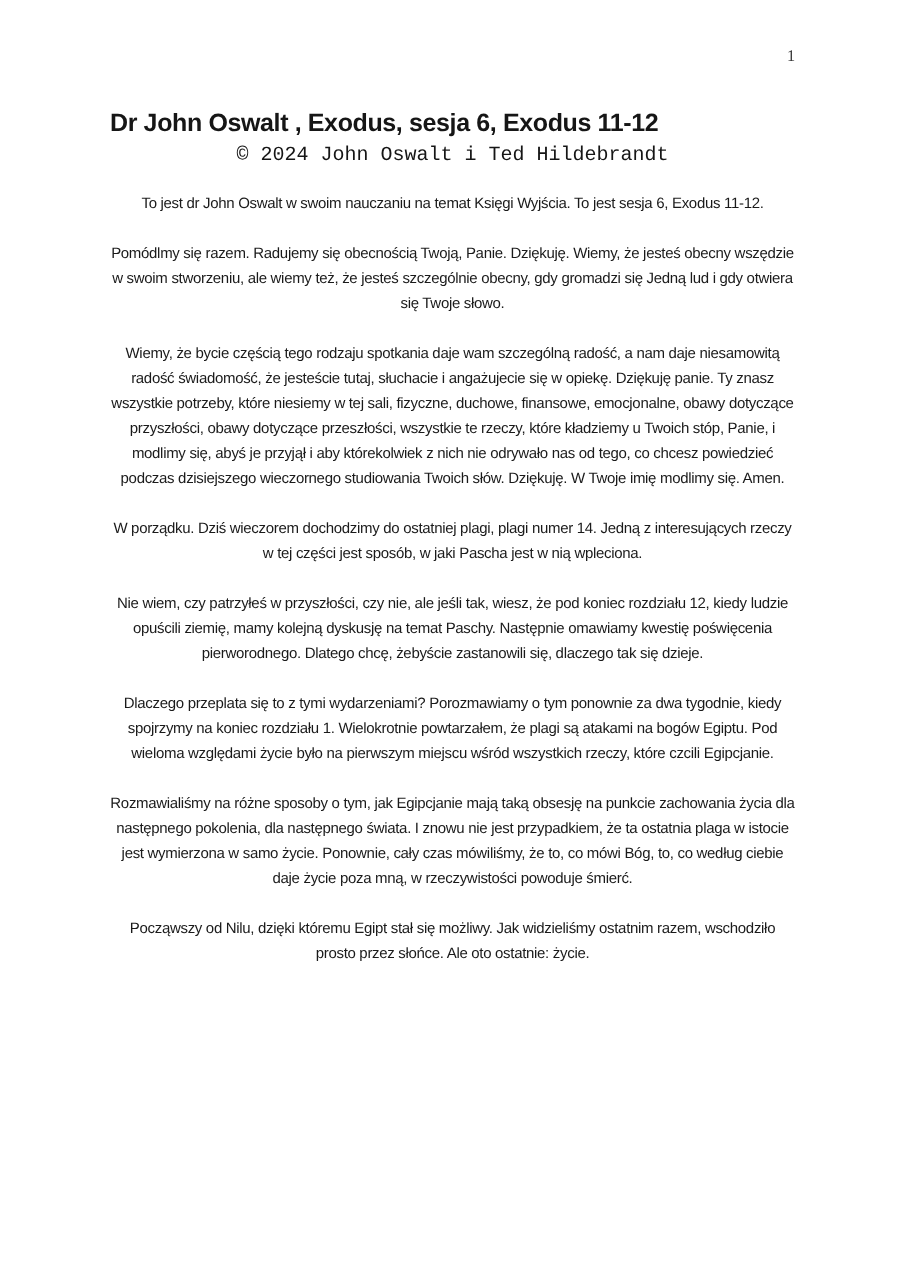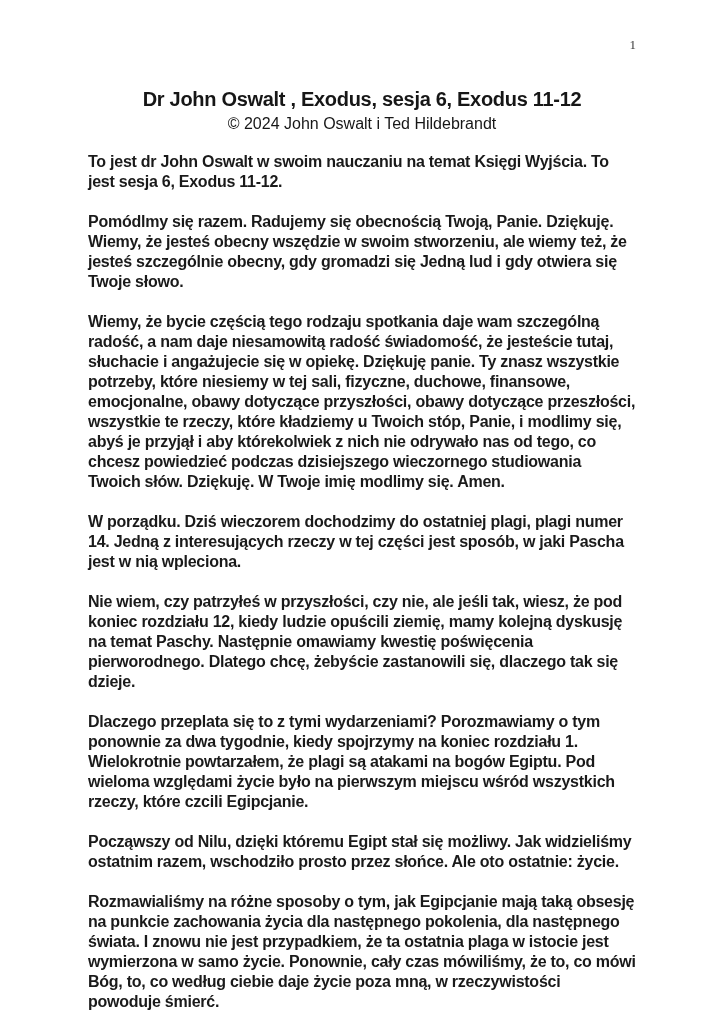--- a/index.html
+++ b/index.html
@@ -19,63 +19,61 @@
   }
   .page-number {
     text-align: right;
     font-family: "Liberation Serif", serif;
     font-size: 13px;
     line-height: 14px;
     color: #3a3a3a;
   }
   .doc-title {
     margin: 34px 0 0 0;
-    text-align: center;
     font-family: "Liberation Sans", sans-serif;
     font-weight: bold;
     font-size: 20px;
     line-height: 26px;
     letter-spacing: -0.3px;
     color: #161616;
   }
   .doc-copyright {
     margin: 2px 0 0 0;
     text-align: center;
-    font-family: Liberation Sans, sans-serif;
+    font-family: Liberation Mono, monospace;
     font-size: 16px;
     line-height: 20px;
     color: #161616;
   }
   .doc-body {
     margin-top: 18px;
   }
   .doc-body p {
     margin: 0 0 20px 0;
     font-family: "Liberation Sans", sans-serif;
-    font-size: 16px;
+    font-size: 12px;
     line-height: 20px;
     letter-spacing: -0.25px;
     color: #1a1a1a;
-    text-align: left;
-    font-weight: bold;
+    text-align: center;
   }
 </style>
 </head>
 <body>
 
 <div class="page">
   <div class="page-number">1</div>
 
   <h1 class="doc-title">Dr John Oswalt , Exodus, sesja 6, Exodus 11-12</h1>
 
   <div class="doc-copyright">© 2024 John Oswalt i Ted Hildebrandt</div>
 
   <div class="doc-body">
     <p>To jest dr John Oswalt w swoim nauczaniu na temat Księgi Wyjścia. To jest sesja 6, Exodus 11-12.</p>
     <p>Pomódlmy się razem. Radujemy się obecnością Twoją, Panie. Dziękuję. Wiemy, że jesteś obecny wszędzie w swoim stworzeniu, ale wiemy też, że jesteś szczególnie obecny, gdy gromadzi się Jedną lud i gdy otwiera się Twoje słowo.</p>
     <p>Wiemy, że bycie częścią tego rodzaju spotkania daje wam szczególną radość, a nam daje niesamowitą radość świadomość, że jesteście tutaj, słuchacie i angażujecie się w opiekę. Dziękuję panie. Ty znasz wszystkie potrzeby, które niesiemy w tej sali, fizyczne, duchowe, finansowe, emocjonalne, obawy dotyczące przyszłości, obawy dotyczące przeszłości, wszystkie te rzeczy, które kładziemy u Twoich stóp, Panie, i modlimy się, abyś je przyjął i aby którekolwiek z nich nie odrywało nas od tego, co chcesz powiedzieć podczas dzisiejszego wieczornego studiowania Twoich słów. Dziękuję. W Twoje imię modlimy się. Amen.</p>
     <p>W porządku. Dziś wieczorem dochodzimy do ostatniej plagi, plagi numer 14. Jedną z interesujących rzeczy w tej części jest sposób, w jaki Pascha jest w nią wpleciona.</p>
     <p>Nie wiem, czy patrzyłeś w przyszłości, czy nie, ale jeśli tak, wiesz, że pod koniec rozdziału 12, kiedy ludzie opuścili ziemię, mamy kolejną dyskusję na temat Paschy. Następnie omawiamy kwestię poświęcenia pierworodnego. Dlatego chcę, żebyście zastanowili się, dlaczego tak się dzieje.</p>
     <p>Dlaczego przeplata się to z tymi wydarzeniami? Porozmawiamy o tym ponownie za dwa tygodnie, kiedy spojrzymy na koniec rozdziału 1. Wielokrotnie powtarzałem, że plagi są atakami na bogów Egiptu. Pod wieloma względami życie było na pierwszym miejscu wśród wszystkich rzeczy, które czcili Egipcjanie.</p>
+    <p>Rozmawialiśmy na różne sposoby o tym, jak Egipcjanie mają taką obsesję na punkcie zachowania życia dla następnego pokolenia, dla następnego świata. I znowu nie jest przypadkiem, że ta ostatnia plaga w istocie jest wymierzona w samo życie. Ponownie, cały czas mówiliśmy, że to, co mówi Bóg, to, co według ciebie daje życie poza mną, w rzeczywistości powoduje śmierć.</p>
     <p>Począwszy od Nilu, dzięki któremu Egipt stał się możliwy. Jak widzieliśmy ostatnim razem, wschodziło prosto przez słońce. Ale oto ostatnie: życie.</p>
-    <p>Rozmawialiśmy na różne sposoby o tym, jak Egipcjanie mają taką obsesję na punkcie zachowania życia dla następnego pokolenia, dla następnego świata. I znowu nie jest przypadkiem, że ta ostatnia plaga w istocie jest wymierzona w samo życie. Ponownie, cały czas mówiliśmy, że to, co mówi Bóg, to, co według ciebie daje życie poza mną, w rzeczywistości powoduje śmierć.</p>
   </div>
 </div>
 
 </body></html>

